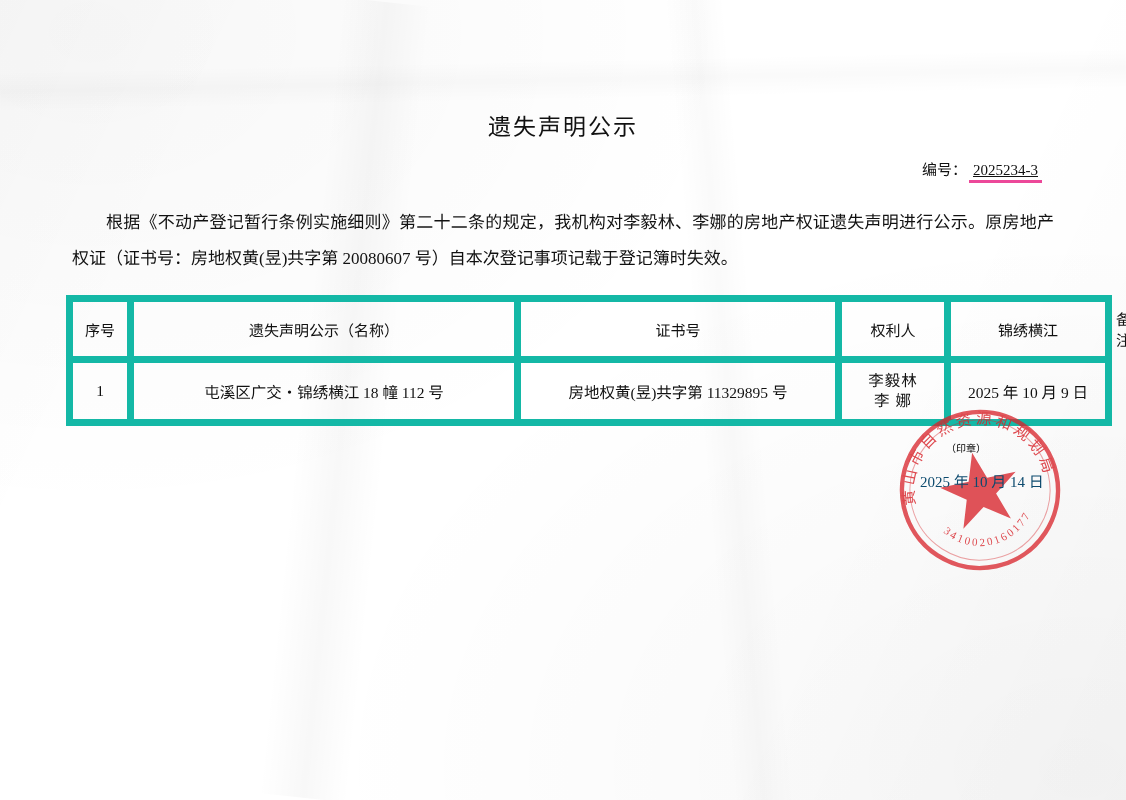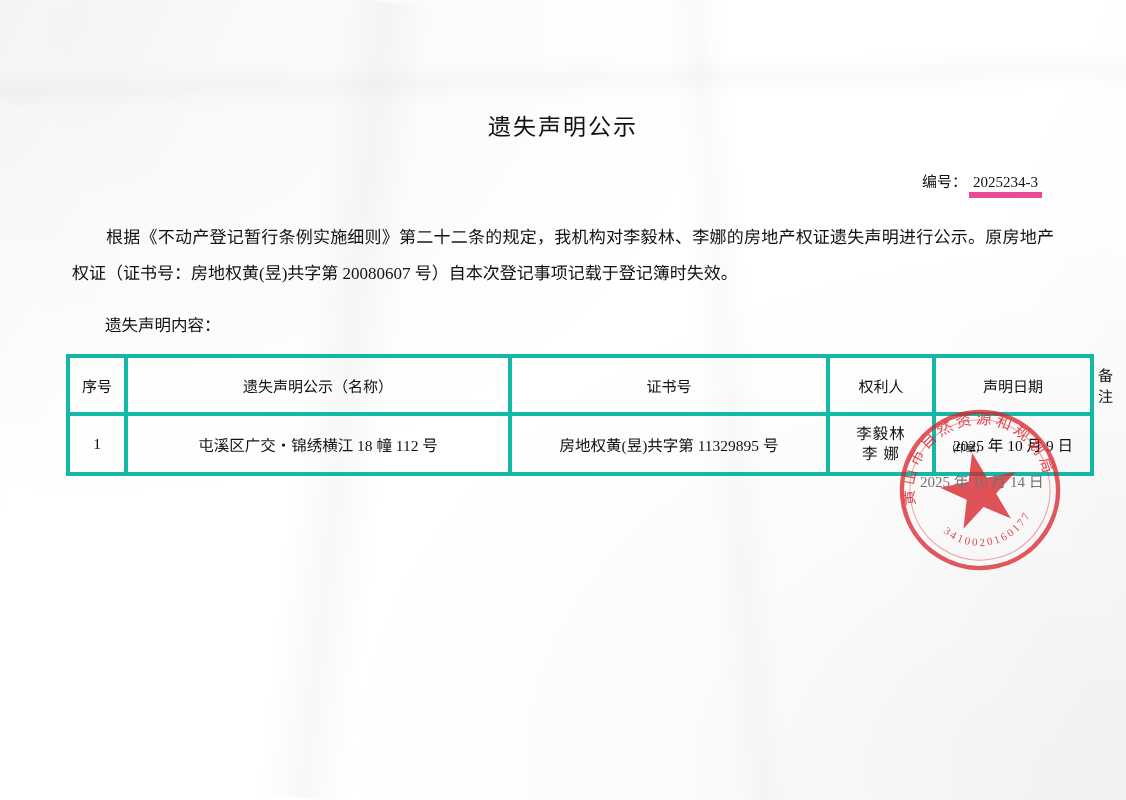--- a/index.html
+++ b/index.html
@@ -47,29 +47,30 @@
     font-size: 23px;
     font-weight: normal;
     letter-spacing: 2px;
     margin-top: 108px;
   }
 
   .serial-row {
     display: flex;
     justify-content: flex-end;
     align-items: baseline;
-    margin-top: 28px;
+    margin-top: 16px;
     padding-right: 18px;
     font-size: 15px;
   }
   .serial-label { margin-right: 2px; }
   .serial-value {
-    border-bottom: 6px solid #ec4899;
+    border-bottom: 3px solid #ec4899;
     padding: 0 4px 1px 4px;
     font-family: "Liberation Serif", serif;
+    text-decoration: underline;
   }
 
   .body-text {
     margin-top: 22px;
     font-size: 17px;
     line-height: 36px;
     text-align: justify;
     text-indent: 2em;
     padding: 0 6px;
   }
@@ -82,21 +83,21 @@
   }
 
   table.loss-table {
     margin-top: 18px;
     border-collapse: collapse;
     width: 100%;
     table-layout: fixed;
   }
   table.loss-table th,
   table.loss-table td {
-    border: 4px solid #14b8a6;
+    border: 7px solid #14b8a6;
     text-align: center;
     font-size: 15px;
     font-weight: normal;
     padding: 6px 4px;
   }
   table.loss-table thead th {
     height: 30px;
   }
   table.loss-table tbody td {
     height: 44px;
@@ -129,21 +130,21 @@
     position: absolute;
     inset: 0;
     transform: rotate(-12deg);
     opacity: .82;
   }
   .seal-date {
     position: absolute;
     left: 920px;
     top: 470px;
     font-size: 15px;
-    color: #737373;
+    color: #0c4a6e;
     white-space: nowrap;
     font-family: Liberation Serif, serif;
   }
   .seal-inner-label {
     position: absolute;
     left: 946px;
     top: 440px;
     font-size: 10px;
     color: #000000;
     white-space: nowrap;
@@ -161,30 +162,29 @@
 
   <div class="doc-title">遗失声明公示</div>
 
   <div class="serial-row">
     <span class="serial-label">编号：</span>
     <span class="serial-value">2025234-3</span>
   </div>
 
   <div class="body-text">根据《不动产登记暂行条例实施细则》第二十二条的规定，我机构对李毅林、李娜的房地产权证遗失声明进行公示。原房地产权证（证书号：房地权黄(昱)共字第 20080607 号）自本次登记事项记载于登记簿时失效。</div>
 
-  <div class="sub-label">遗失声明内容：</div>
 
   <table class="loss-table">
     <thead>
       <tr>
         <th class="col-no">序号</th>
         <th class="col-loc">遗失声明公示（名称）</th>
         <th class="col-cert">证书号</th>
         <th class="col-owner">权利人</th>
-        <th class="col-date">声明日期</th>
+        <th class="col-date">锦绣横江</th>
         <th class="col-remark">备注</th>
       </tr>
     </thead>
     <tbody>
       <tr>
         <td>1</td>
         <td class="cell-strong">屯溪区广交・锦绣横江 18 幢 112 号</td>
         <td class="cell-strong">房地权黄(昱)共字第 11329895 号</td>
         <td>
           <div class="owner-cell">李毅林</div>

